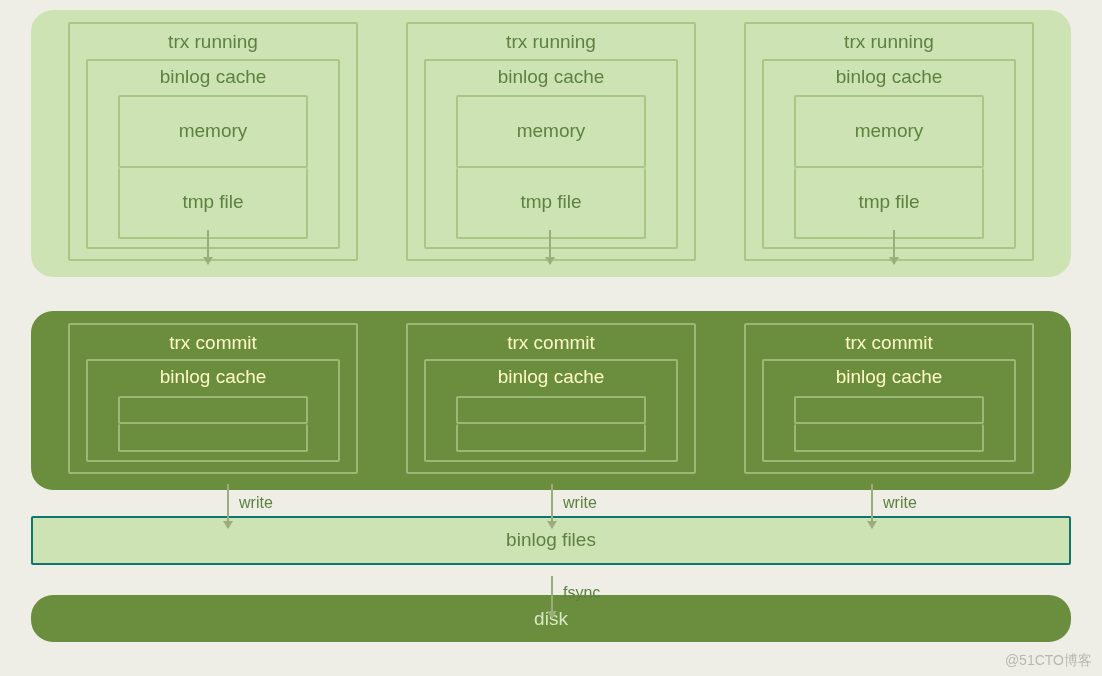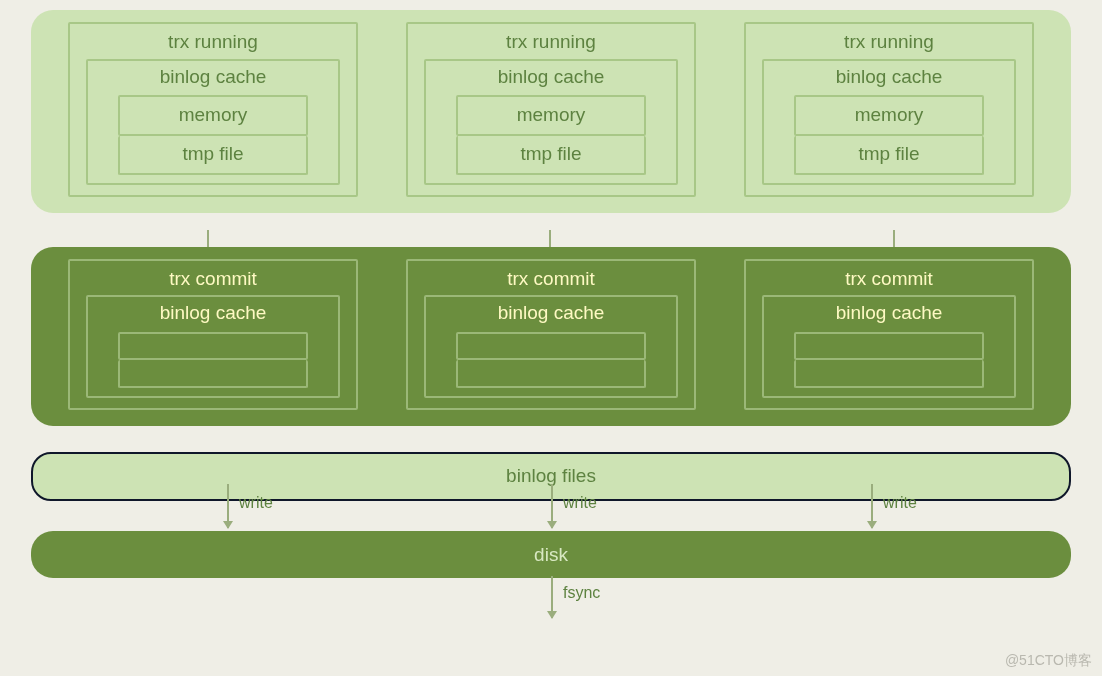--- a/index.html
+++ b/index.html
@@ -25,33 +25,33 @@
   .row3 { display: flex; justify-content: space-around; gap: 10px; }
 
   .box {
     border: 2px solid;
     border-radius: 2px;
     text-align: center;
     padding: 6px 8px 10px 8px;
     width: 290px;
   }
   .box.inner { width: auto; margin: 4px 8px 0 8px; padding: 4px 6px 8px 6px; }
-  .box.cell  { width: 190px; margin: 6px auto 0 auto; padding: 6px 0; }
+  .box.cell  { width: 190px; margin: 6px auto 0 auto; padding: 22px 0; }
   .box.cell.empty { height: 28px; padding: 0; }
   .box.stack { border-top: none; margin-top: 0; }
 
   .light .box { border-color: #a8c787; }
   .dark  .box { border-color: #9bb877; }
 
   .lbl { font-size: 19px; line-height: 1.3; }
 
   .files {
     background: #cde3b4;
-    border: 2px solid #0f172a;
-    border-radius: 20px;
+    border: 2px solid #0f766e;
+    border-radius: 2px;
     color: #5d8240;
     text-align: center;
     padding: 10px 0;
     margin: 26px 0 0 0;
   }
   .disk {
     background: #6b8e3e;
     border-radius: 22px;
     color: #d8e8c2;
     text-align: center;

